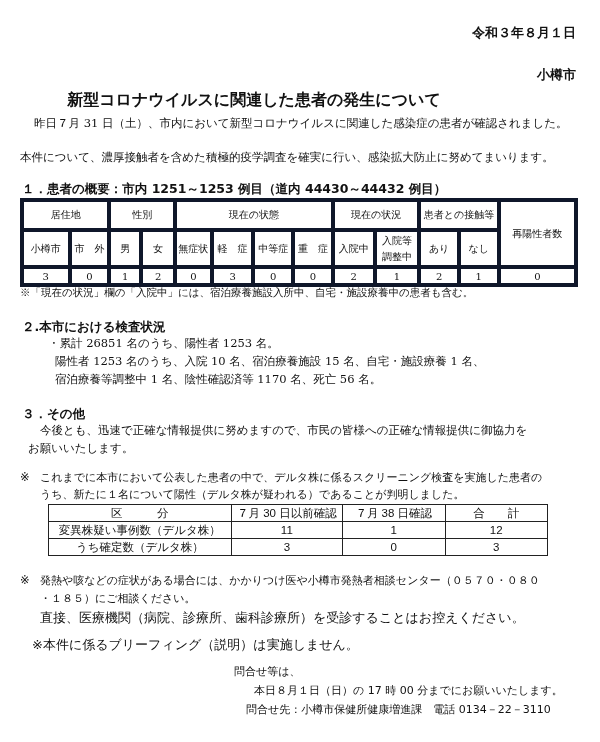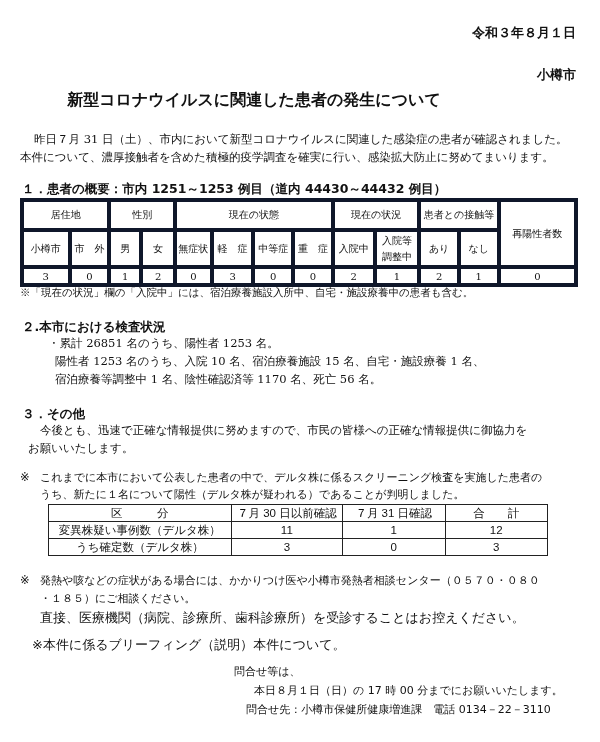--- a/index.html
+++ b/index.html
@@ -19,21 +19,21 @@
   #t2 td { font-size:11.5px; font-family:"Liberation Sans","DejaVu Sans",sans-serif; border:1px solid #222; }
   #t2 { border:1.5px solid #222; }
 </style>
 </head>
 <body>
 
 <div class="abs date">令和３年８月１日</div>
 <div class="abs org">小樽市</div>
 <div class="abs title">新型コロナウイルスに関連した患者の発生について</div>
 
-<div class="abs p serif" style="left:34px;top:132px;">昨日７月 31 日（土）、市内において新型コロナウイルスに関連した感染症の患者が確認されました。</div>
+<div class="abs p serif" style="left:34px;top:116px;">昨日７月 31 日（土）、市内において新型コロナウイルスに関連した感染症の患者が確認されました。</div>
 <div class="abs p serif" style="left:20px;top:150px;">本件について、濃厚接触者を含めた積極的疫学調査を確実に行い、感染拡大防止に努めてまいります。</div>
 
 <div class="abs h" style="left:22px;top:181px;">１．患者の概要：市内 1251～1253 例目（道内 44430～44432 例目）</div>
 
 <table id="t1" style="left:20px;top:198px;width:558px;">
   <colgroup>
     <col style="width:48px">
       <col style="width:40px">
       <col style="width:32px">
       <col style="width:34px">
@@ -110,21 +110,21 @@
   <colgroup>
       <col style="width:164px">
       <col style="width:100px">
       <col style="width:92px">
       <col style="width:92px">
     </colgroup>
   <tbody>
       <tr style="height:17px;">
     <td>区　　　分</td>
     <td>７月 30 日以前確認</td>
-    <td>７月 31 日確認</td>
+    <td>７月 38 日確認</td>
     <td>合　　計</td>
   </tr>
   <tr style="height:17px;">
     <td>変異株疑い事例数（デルタ株）</td>
     <td>11</td>
     <td>1</td>
     <td>12</td>
   </tr>
   <tr style="height:17px;">
     <td>うち確定数（デルタ株）</td>
@@ -133,17 +133,17 @@
     <td>3</td>
   </tr>
 </tbody>
   </table>
 
 <div class="abs p" style="left:20px;top:573px;">※</div>
 <div class="abs p gothic" style="left:40px;top:573px;font-size:11px;">発熱や咳などの症状がある場合には、かかりつけ医や小樽市発熱者相談センター（０５７０・０８０</div>
 <div class="abs p gothic" style="left:40px;top:591px;font-size:11px;font-family:Liberation Serif, serif;">・１８５）にご相談ください。</div>
 <div class="abs p gothic" style="left:40px;top:609px;font-size:13px;">直接、医療機関（病院、診療所、歯科診療所）を受診することはお控えください。</div>
 
-<div class="abs gothic" style="left:32px;top:636px;font-size:13px;">※本件に係るブリーフィング（説明）本件について。</div>
+<div class="abs gothic" style="left:32px;top:636px;font-size:13px;">※本件に係るブリーフィング（説明）は実施しません。</div>
 
 <div class="abs p gothic" style="left:234px;top:664px;font-size:11px;">問合せ等は、</div>
 <div class="abs p gothic" style="left:254px;top:683px;font-size:11px;">本日８月１日（日）の 17 時 00 分までにお願いいたします。</div>
 <div class="abs p gothic" style="left:246px;top:702px;font-size:11px;">問合せ先：小樽市保健所健康増進課　電話 0134－22－3110</div>
 
 </body></html>

